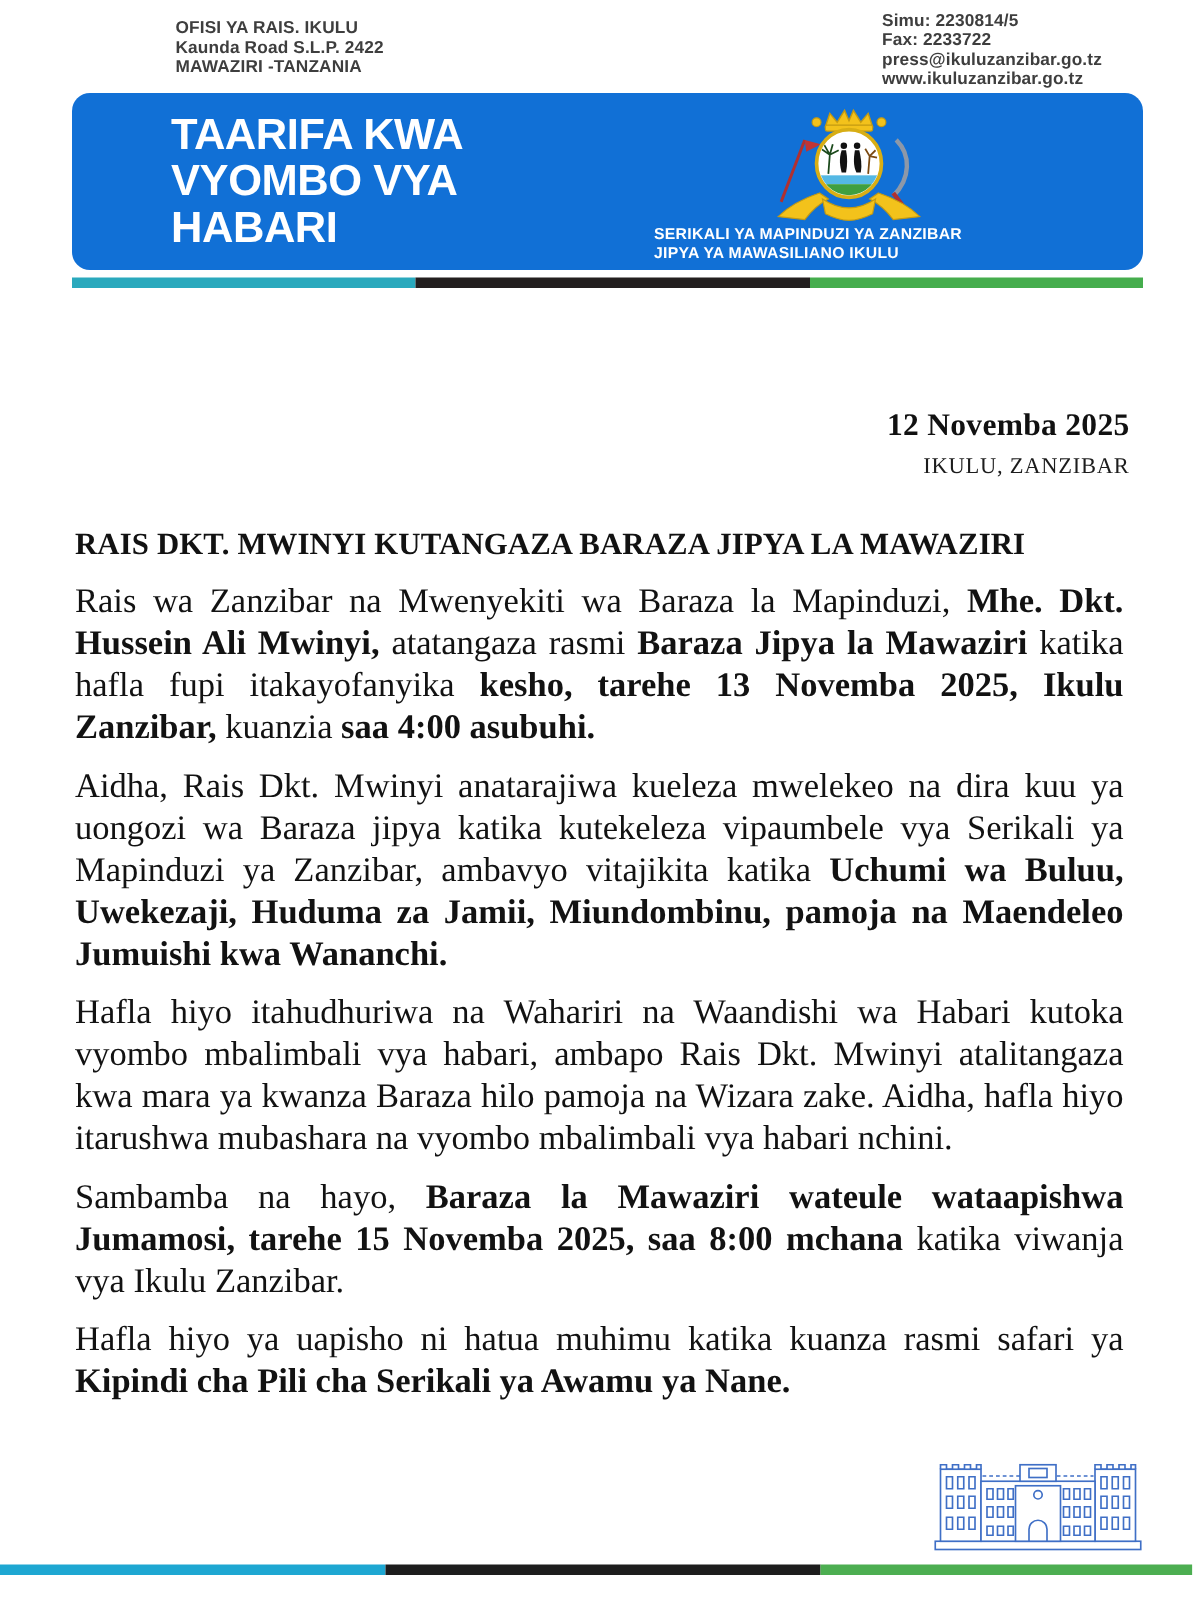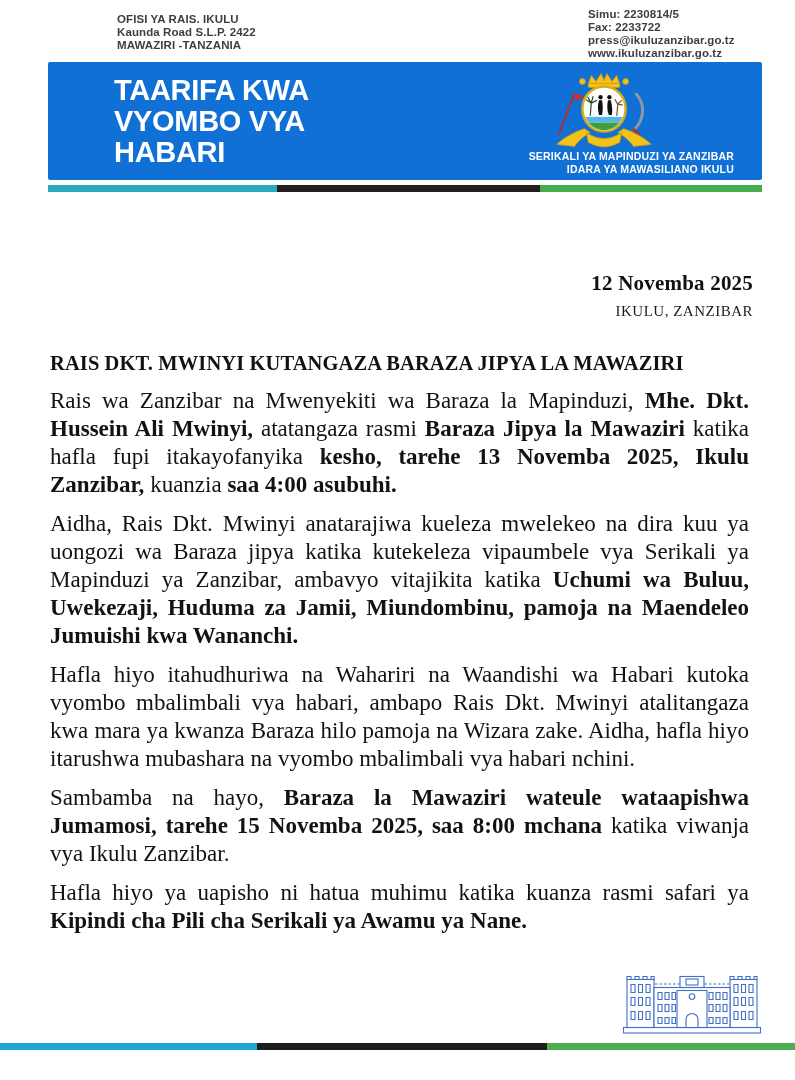--- a/index.html
+++ b/index.html
@@ -12,24 +12,24 @@
         font-family:"Liberation Sans",sans-serif;}
 
   
   .lh-block{position:absolute;font-size:11.5px;line-height:13px;font-weight:700;
             color:#3e3e3e;letter-spacing:.1px;white-space:nowrap;}
   .lh-office{left:117px;top:13px;}
   .lh-contact{left:588px;top:8px;}
 
   
   .banner{position:absolute;left:48px;top:62px;width:714px;height:118px;
-          background:var(--banner-blue,#1170d6);border-radius:2px;}
+          background:var(--banner-blue,#1170d6);border-radius:12px;}
   .banner-title{position:absolute;left:66px;top:13px;color:#fff;font-weight:800;
                 font-size:29px;line-height:31px;letter-spacing:-.3px;white-space:nowrap;}
-  .banner-right{position:absolute;left:426px;top:9px;width:260px;text-align:right;color:#fff;}
+  .banner-right{position:absolute;left:388px;top:9px;width:260px;text-align:left;color:#fff;}
   .emblem{display:block;margin:0 auto;}
   .org-lines{margin-top:1px;font-size:10.5px;font-weight:700;line-height:12.5px;letter-spacing:.2px;}
 
   
   .stripe{position:absolute;left:48px;top:185px;width:714px;height:7px;display:flex;}
   .seg-teal{width:32.1%;background:var(--stripe-teal,#2aa9bd);}
   .seg-black{width:36.8%;background:var(--stripe-black,#231f1f);}
   .seg-green{width:31.1%;background:var(--stripe-green,#45ad4d);}
 
   
@@ -106,21 +106,21 @@
           <circle cx="56.5" cy="26" r="2.2" fill="#111"></circle>
           <circle cx="65.5" cy="26" r="2.2" fill="#111"></circle>
           <path d="M55 29 c-2 6 -1 11 0 15 l3 0 c1 -5 1 -10 0 -15 z" fill="#111"></path>
           <path d="M64 29 c-1 6 -1 11 1 15 l3 0 c1 -5 0 -10 -1 -15 z" fill="#111"></path>
           <path d="M73 45 L74 33 M74 33 l4 -4 M74 33 l-3 -5 M74 33 l5 1" stroke="#7a4a12" stroke-width="1.2" fill="none"></path>
         </g>
         <path d="M42 62 C54 70 66 70 78 62 L76 72 C64 78 56 78 44 72 Z" fill="#f3c21b" stroke="#c49a12" stroke-width="0.8"></path>
       </svg>
       <div class="org-lines">
         <div>SERIKALI YA MAPINDUZI YA ZANZIBAR</div>
-        <div>IDARA YA MAWASILIANO IKULU</div>
+        <div>JIPYA YA MAWASILIANO IKULU</div>
       </div>
     </div>
   </div>
 
   <div class="stripe">
     <div class="seg-teal"></div>
     <div class="seg-black"></div>
     <div class="seg-green"></div>
   </div>
 

